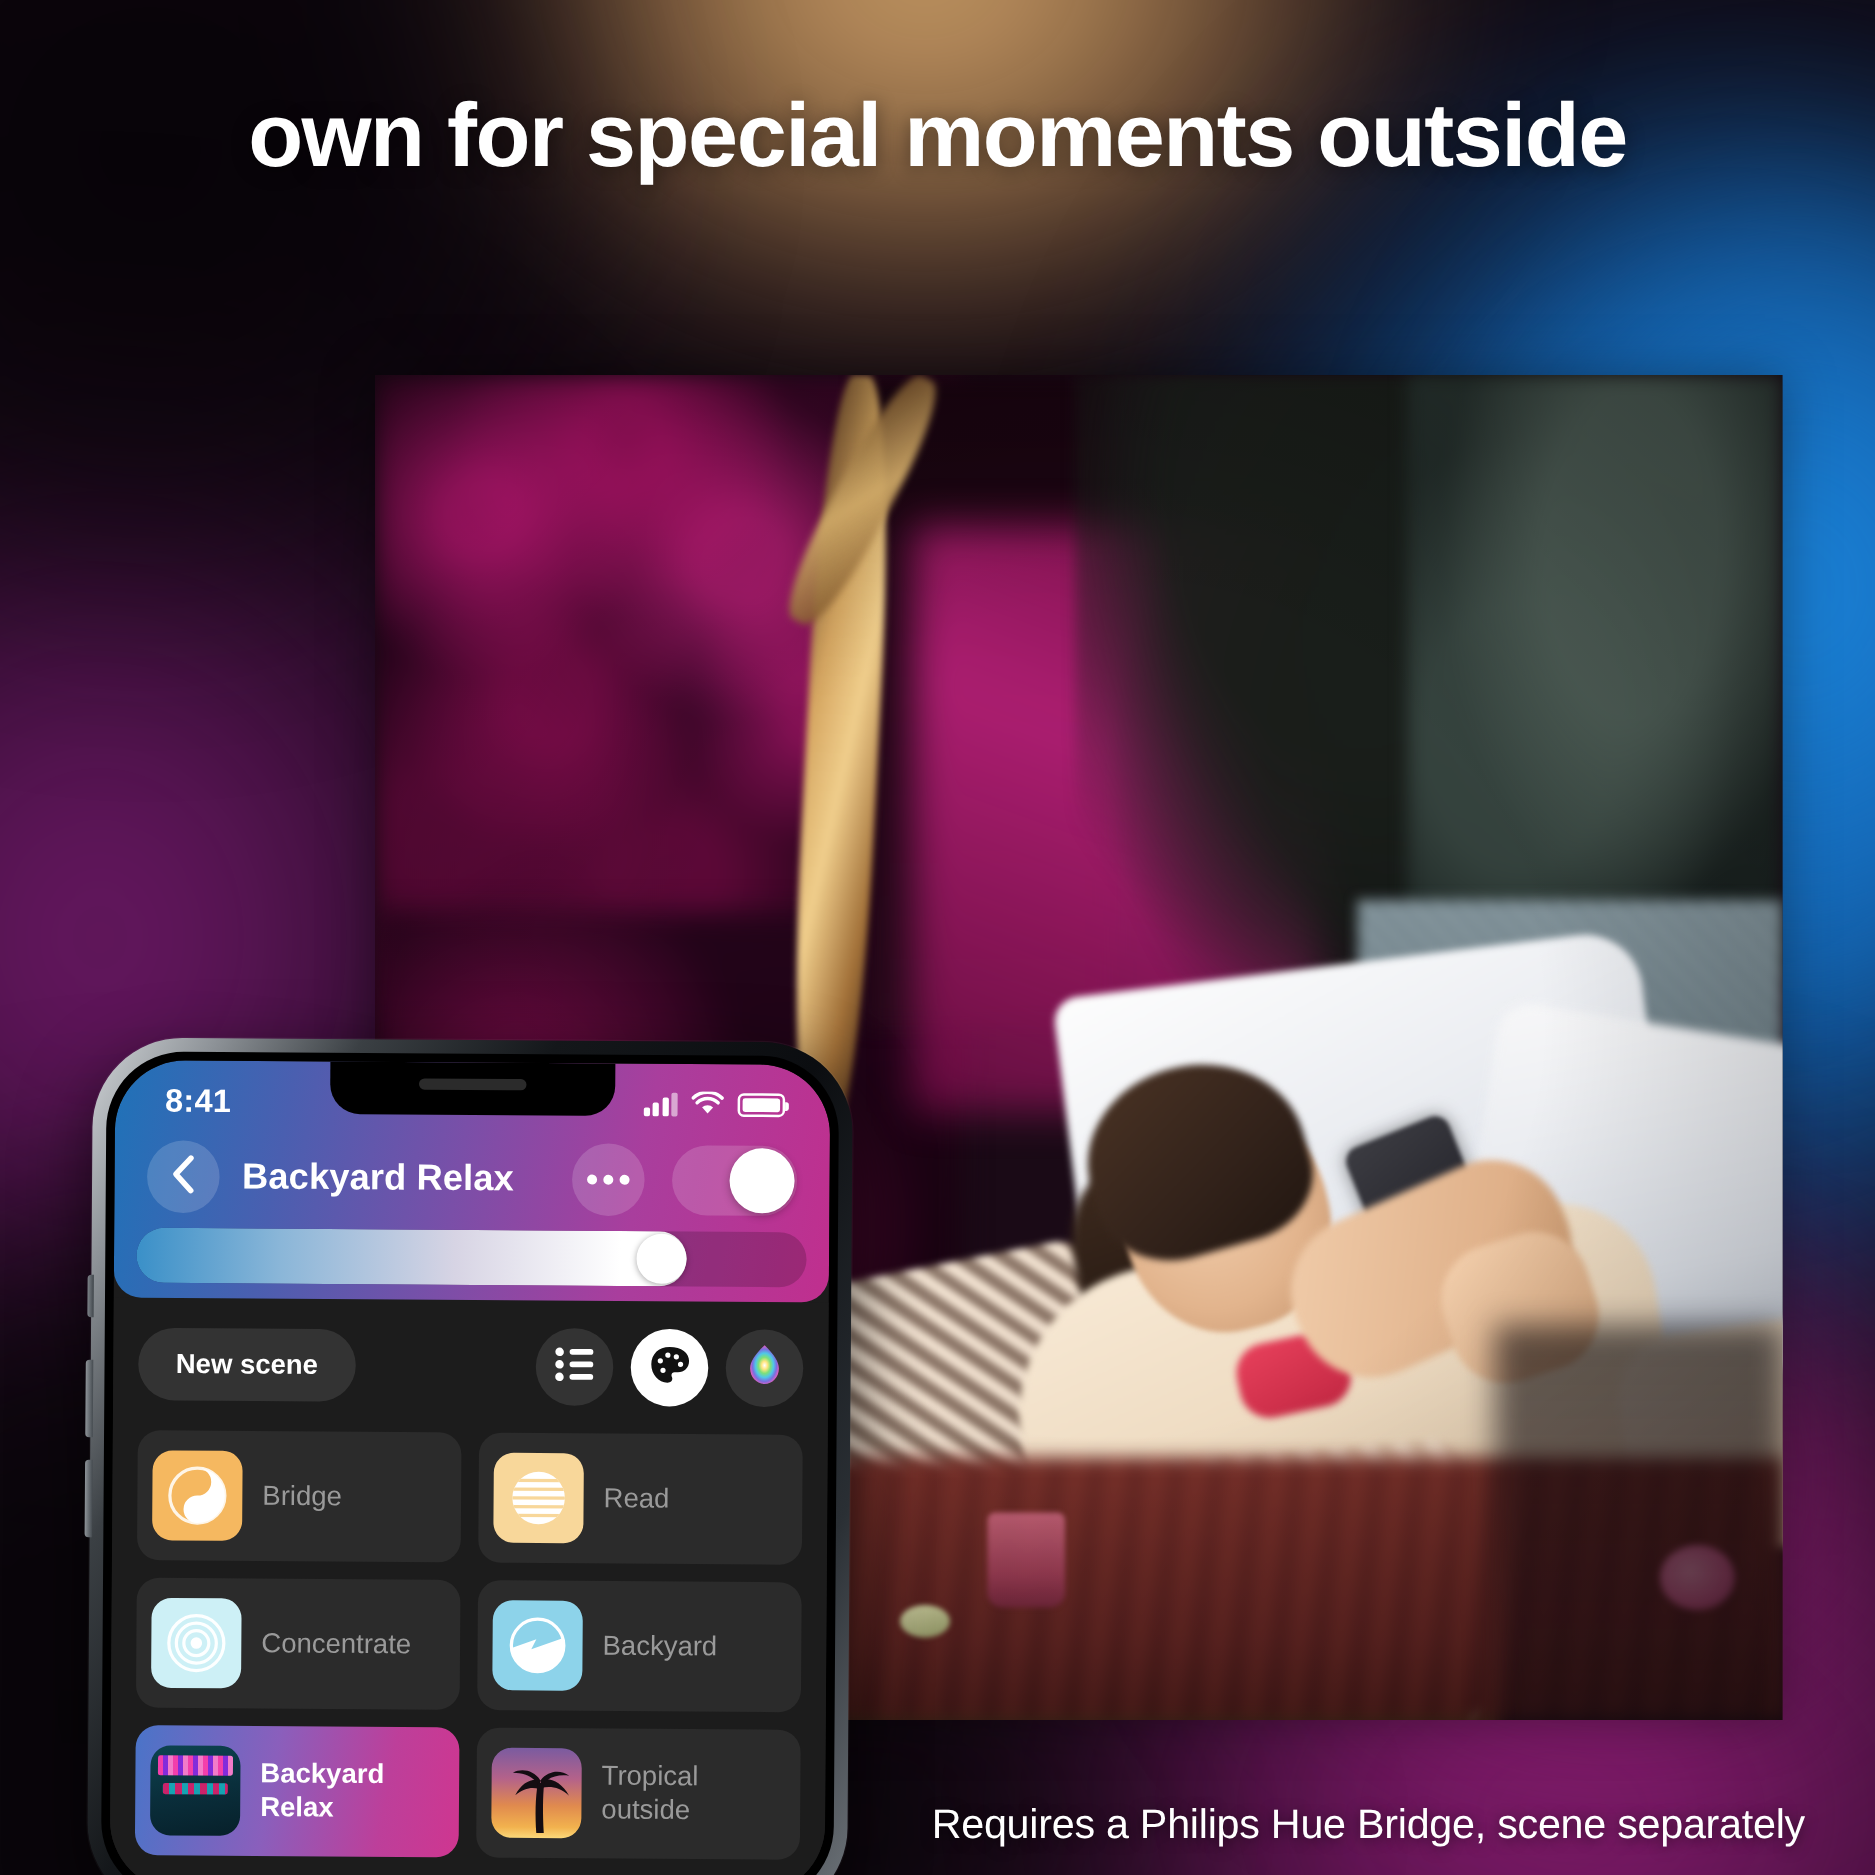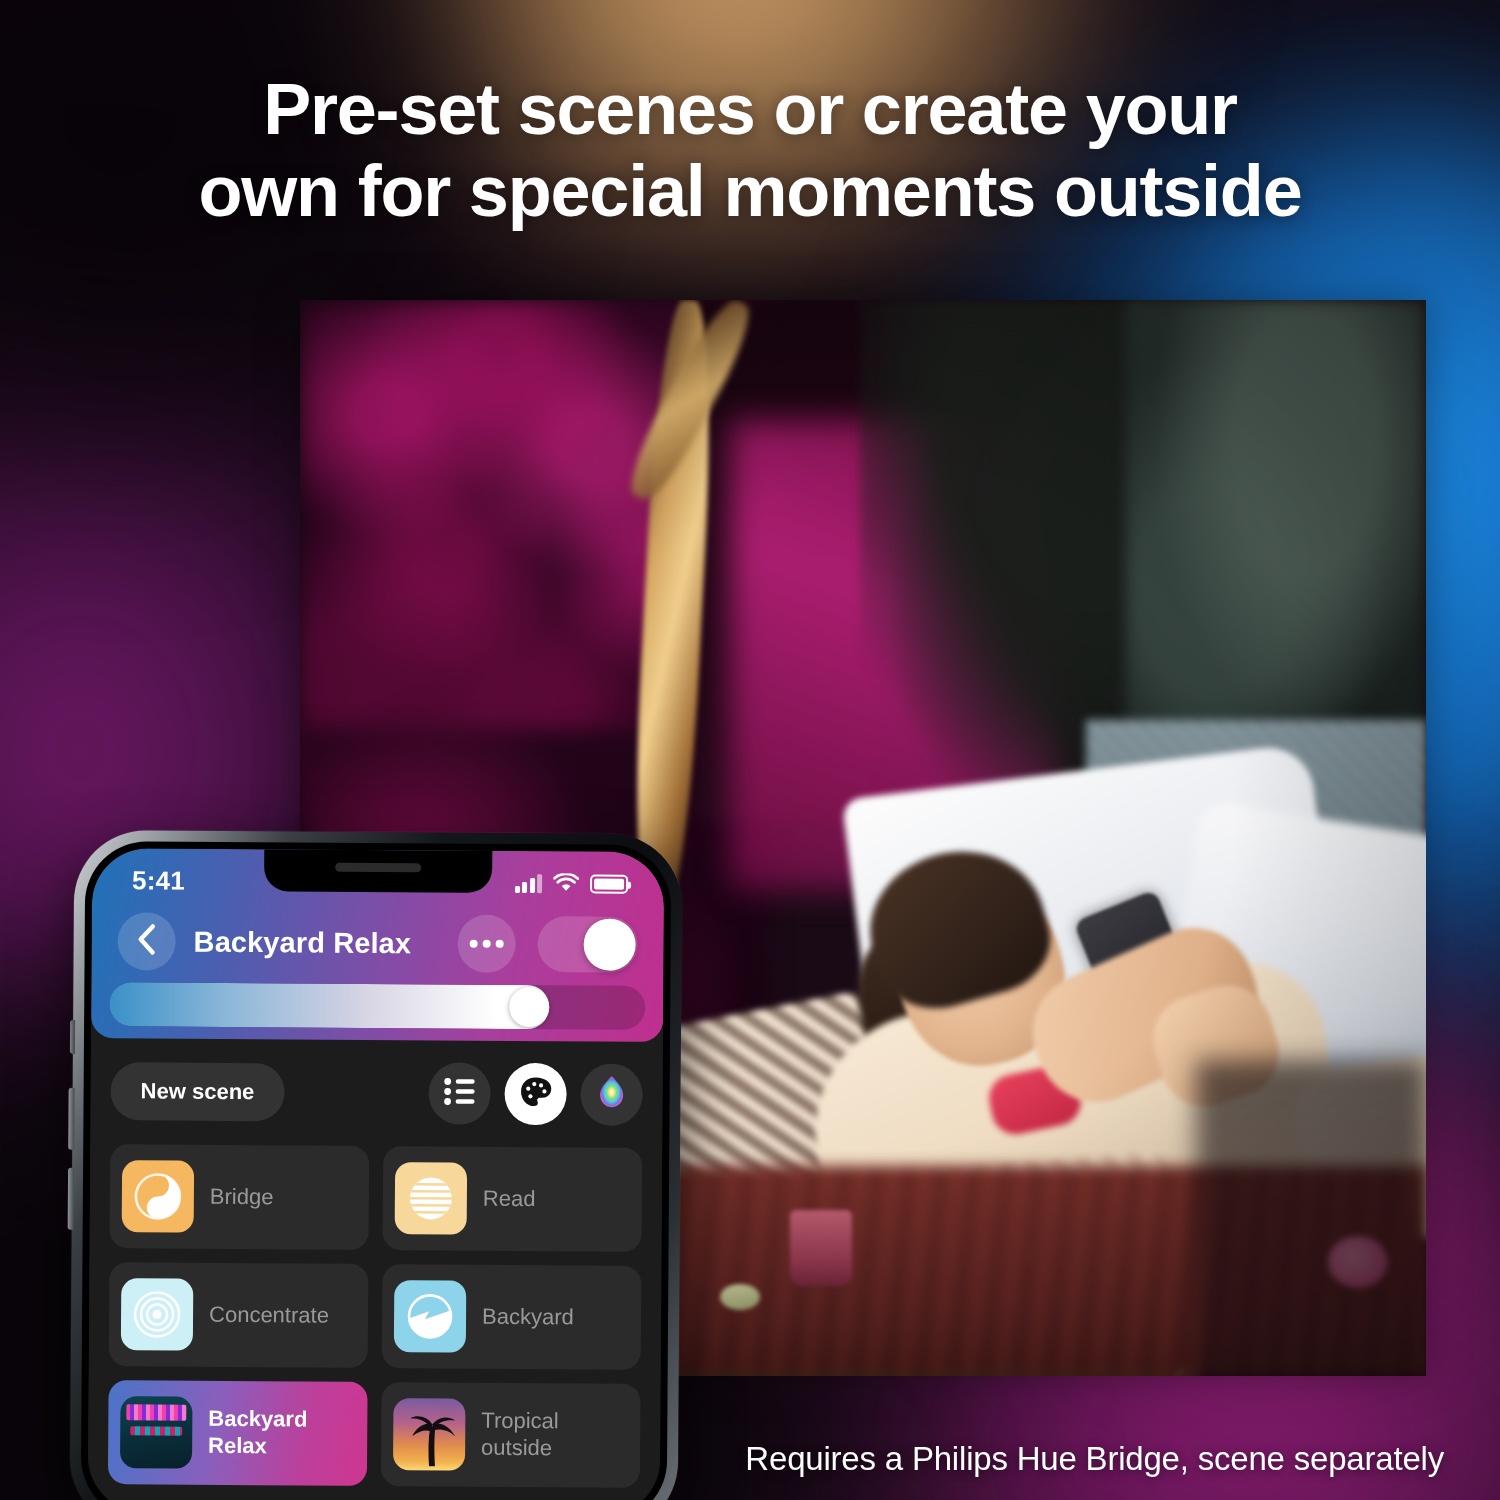--- a/index.html
+++ b/index.html
@@ -567,21 +567,20 @@
   <div class="bg-glow g-blueedge"></div>
   <div class="bg-glow g-purpleleft"></div>
   <div class="bg-glow g-magentabottom"></div>
   <div class="bg-glow g-magentamid"></div>
   <div class="bg-glow g-darkcorner-tl"></div>
   <div class="bg-glow g-darkcorner-bl"></div>
   <div class="bg-glow g-darkband-bottom"></div>
 </div>
 
 <h1 class="headline">
-  <span class="l1">Pre-set scenes or create your</span>
   <span class="l2">own for special moments outside</span>
 </h1>
 
 <div class="photo">
   <div class="ph ph-foliage"></div>
   <div class="ph ph-foliage2"></div>
   <div class="ph ph-darkwall"></div>
   <div class="ph ph-pinkwall"></div>
   <div class="ph ph-plantdark"></div>
   <div class="ph ph-greenplant"></div>
@@ -623,21 +622,21 @@
     <div class="phone-inner">
       <div class="screen">
 
         <div class="app-header">
 
           <div class="notch">
             <div class="notch-speaker"></div>
           </div>
 
           <div class="statusbar">
-            <div class="status-time">5:41</div>
+            <div class="status-time">8:41</div>
             <div class="status-icons">
               <div class="ic-signal">
                 <i></i>
                   <i></i>
                   <i></i>
                   <i></i>
               </div>
               <div class="ic-wifi">
                 <svg width="26" height="20" viewBox="0 0 26 20">
                   <path d="M13 17.5 L8.6 12.6 a6.6 6.6 0 0 1 8.8 0 Z" fill="#fff"></path>

